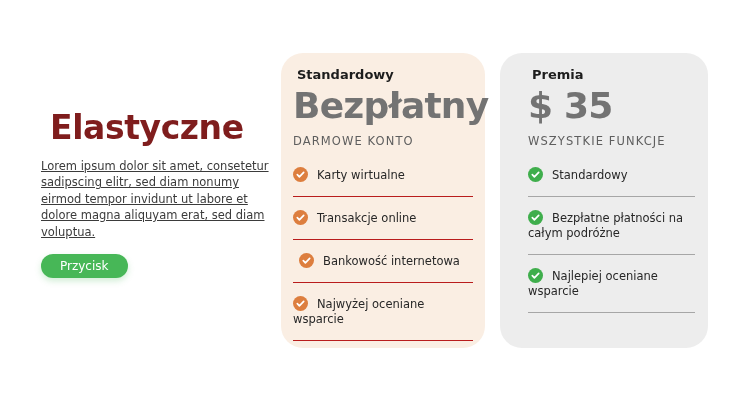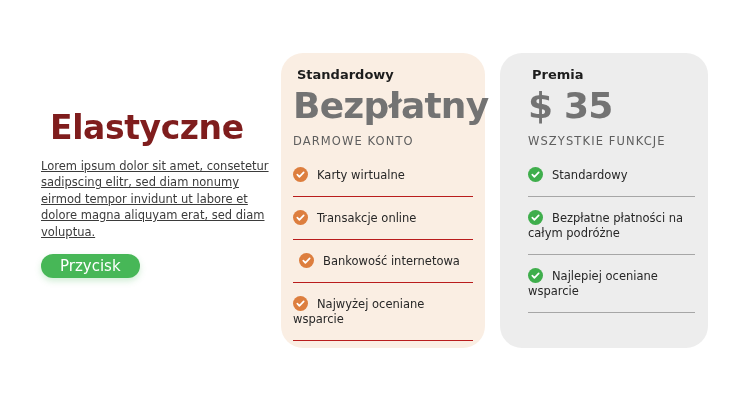--- a/index.html
+++ b/index.html
@@ -32,21 +32,21 @@
   }
   .cta {
     display: inline-block;
     margin-top: 14px;
     border: none;
     height: 24px;
     padding: 0 19px;
     border-radius: 13px;
     color: #ffffff;
     font-family: inherit;
-    font-size: 15px;
+    font-size: 12px;
     cursor: pointer;
     box-shadow: 0 3px 6px rgba(70,184,87,0.25);
   }
 
   
   .card {
     position: absolute; top: 53px;
     height: 295px;
     border-radius: 22px;
     padding: 10px 12px;

